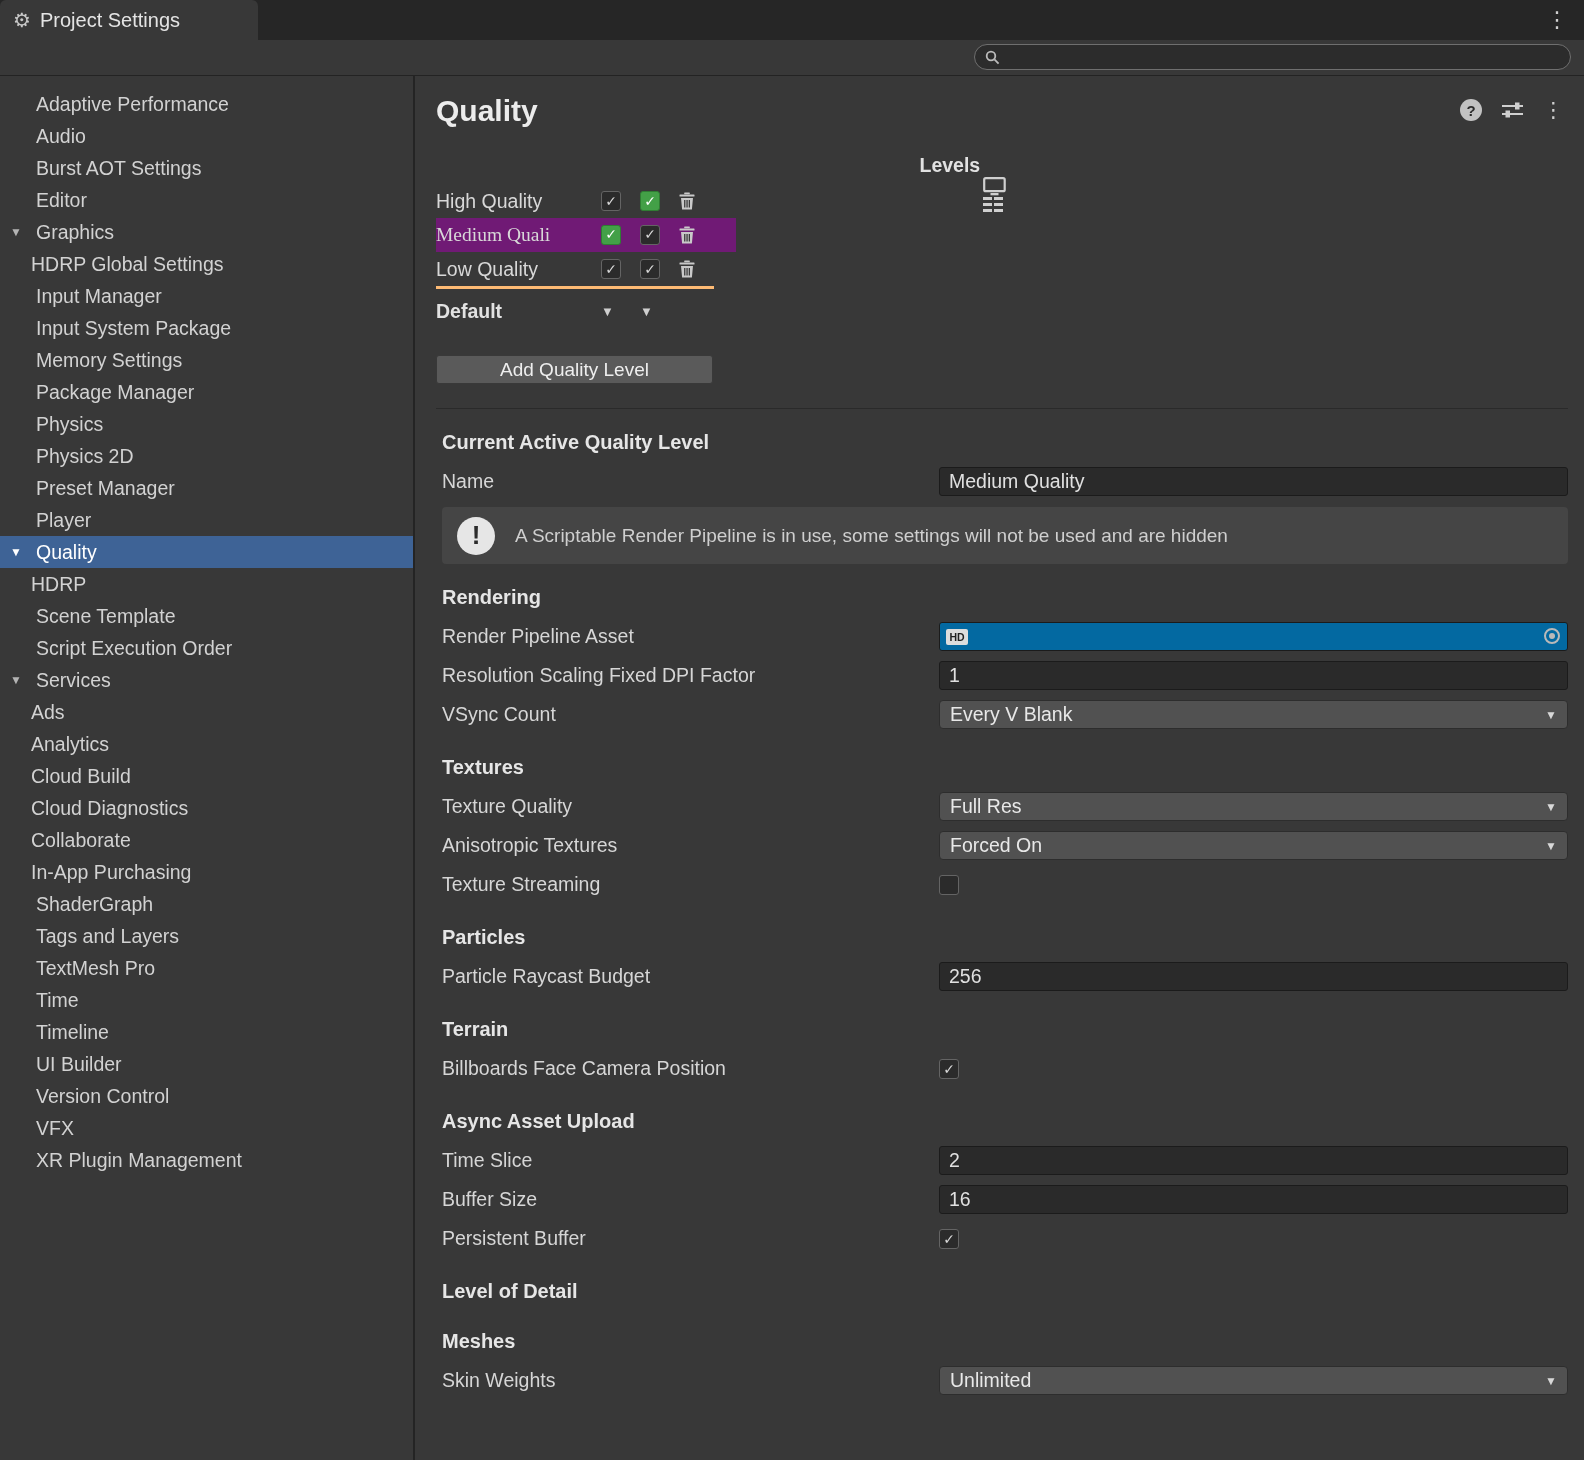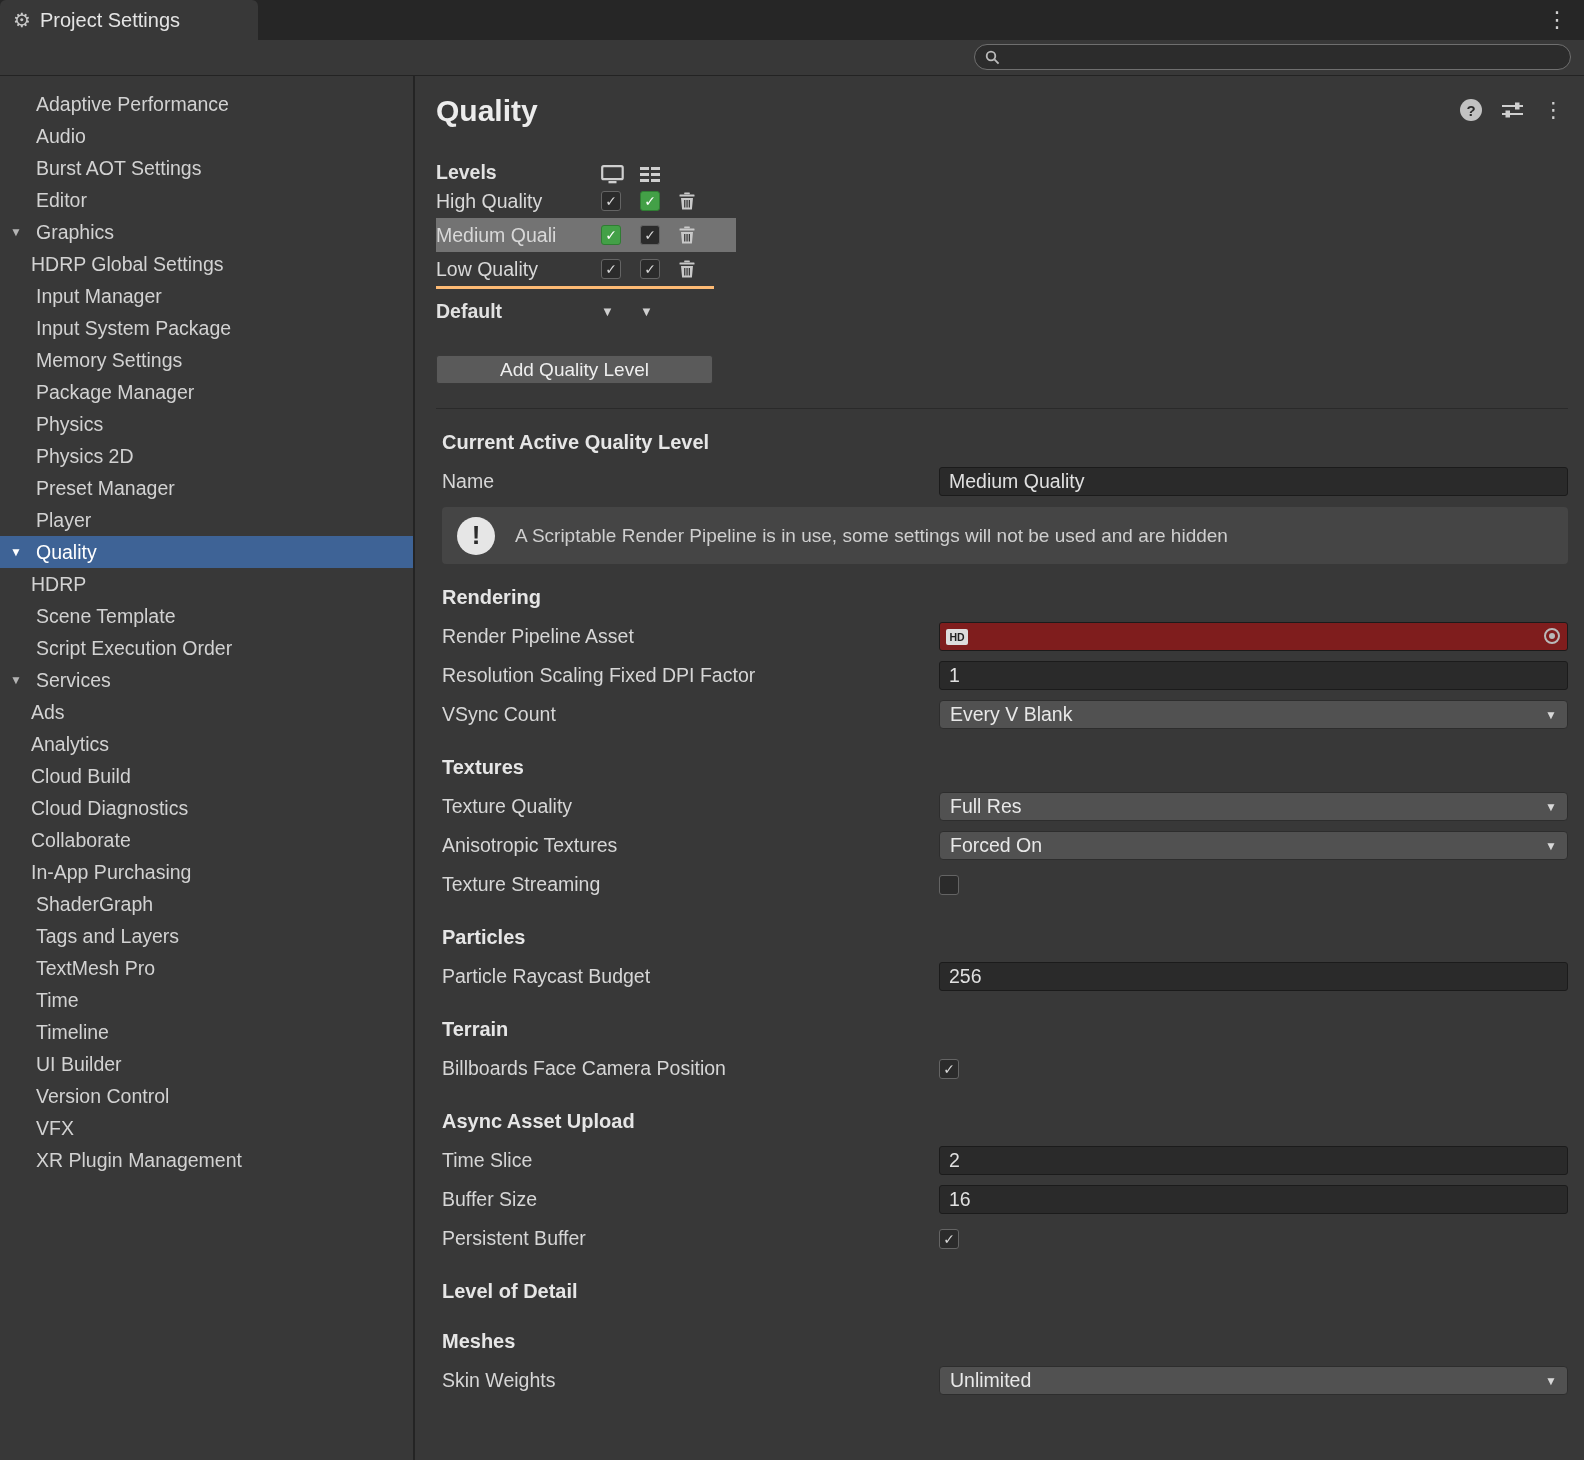--- a/index.html
+++ b/index.html
@@ -51,26 +51,26 @@
   .page-title { margin:0; font-size:30px; font-weight:bold; color:#ececec; }
   .head-icons { position:absolute; top:22px; right:20px; display:flex; gap:19px; align-items:center; }
   .help-circle { width:22px; height:22px; border-radius:50%; background:#c2c2c2;
     color:#2b2b2b; font-weight:bold; font-size:15px;
     display:flex; align-items:center; justify-content:center; cursor:pointer; }
   .panel-kebab { font-size:21px; color:#cfcfcf; cursor:pointer; }
   .icon-btn { display:flex; align-items:center; cursor:pointer; }
 
   
   .levels { margin-top:26px; }
-  .lv-head { display:flex; align-items:flex-end; height:30px; }
+  .lv-head { display:flex; align-items:center; height:30px;flex-direction:column; }
   .lv-label { width:165px; font-weight:bold; font-size:19.5px; color:#e2e2e2; }
   .lv-col { width:39px; display:flex; align-items:center; }
   .lv-rows { width:278px; border-bottom:3px solid #fdba74; }
   .lv-row { display:flex; align-items:center; height:34px; width:300px; }
-  .lv-row.sel { background:#737373; }
+  .lv-row.sel { background:#701a75;font-family:Liberation Serif, serif; }
   .lv-name { width:165px; font-size:19.5px; color:#d8d8d8; white-space:nowrap; overflow:hidden; }
   .cb { width:20px; height:20px; box-sizing:border-box; background:#2b2b2b;
     border:1px solid #646464; border-radius:3px; display:flex; align-items:center;
     justify-content:center; font-size:14px; line-height:1; color:#d8d8d8; cursor:pointer; }
   .cb.green { background:var(--default-green,#43a047); border-color:#2f7d33; color:#fff; }
   .trash-btn { background:none; border:none; padding:0; margin:0; display:flex; cursor:pointer; }
 
   .default-row { display:flex; align-items:center; height:32px; margin-top:6px; }
   .dcaret { width:39px; font-size:13px; color:#cfcfcf; cursor:pointer; }
 
@@ -88,21 +88,21 @@
   .lbl { width:497px; flex:none; font-size:19.5px; color:#d6d6d6; white-space:nowrap; }
   .val { flex:1; display:flex; align-items:center; min-width:0; }
 
   .tfield { flex:1; height:27px; line-height:27px; background:#2a2a2a;
     border:1px solid #1b1b1b; border-radius:3px; padding:0 9px; font-size:19.5px;
     color:#e0e0e0; cursor:text; white-space:nowrap; overflow:hidden; }
   .dd { flex:1; height:27px; background:#515151; border:1px solid #2d2d2d;
     border-radius:4px; display:flex; align-items:center; justify-content:space-between;
     padding:0 10px; font-size:19.5px; color:#e8e8e8; cursor:pointer; }
   .dd .caret { font-size:12px; color:#d8d8d8; margin-left:8px; }
-  .objfield { flex:1; height:27px; background:#7f1d1d; border:1px solid #1b1b1b;
+  .objfield { flex:1; height:27px; background:#0369a1; border:1px solid #1b1b1b;
     border-radius:3px; display:flex; align-items:center; gap:9px;
     padding:0 32px 0 6px; font-size:19.5px; color:#e0e0e0; position:relative;
     cursor:pointer; white-space:nowrap; overflow:hidden; }
   .hd-badge { width:22px; height:16px; background:#dddddd; color:#222;
     border-radius:2px; font-size:10.5px; font-weight:bold; flex:none;
     display:flex; align-items:center; justify-content:center; }
   .picker { position:absolute; right:7px; top:5px; width:16px; height:16px;
     border:2px solid #b9b9b9; border-radius:50%; box-sizing:border-box; cursor:pointer; }
   .picker::after { content:''; position:absolute; left:3px; top:3px; width:6px;
     height:6px; border-radius:50%; background:#b9b9b9; }

